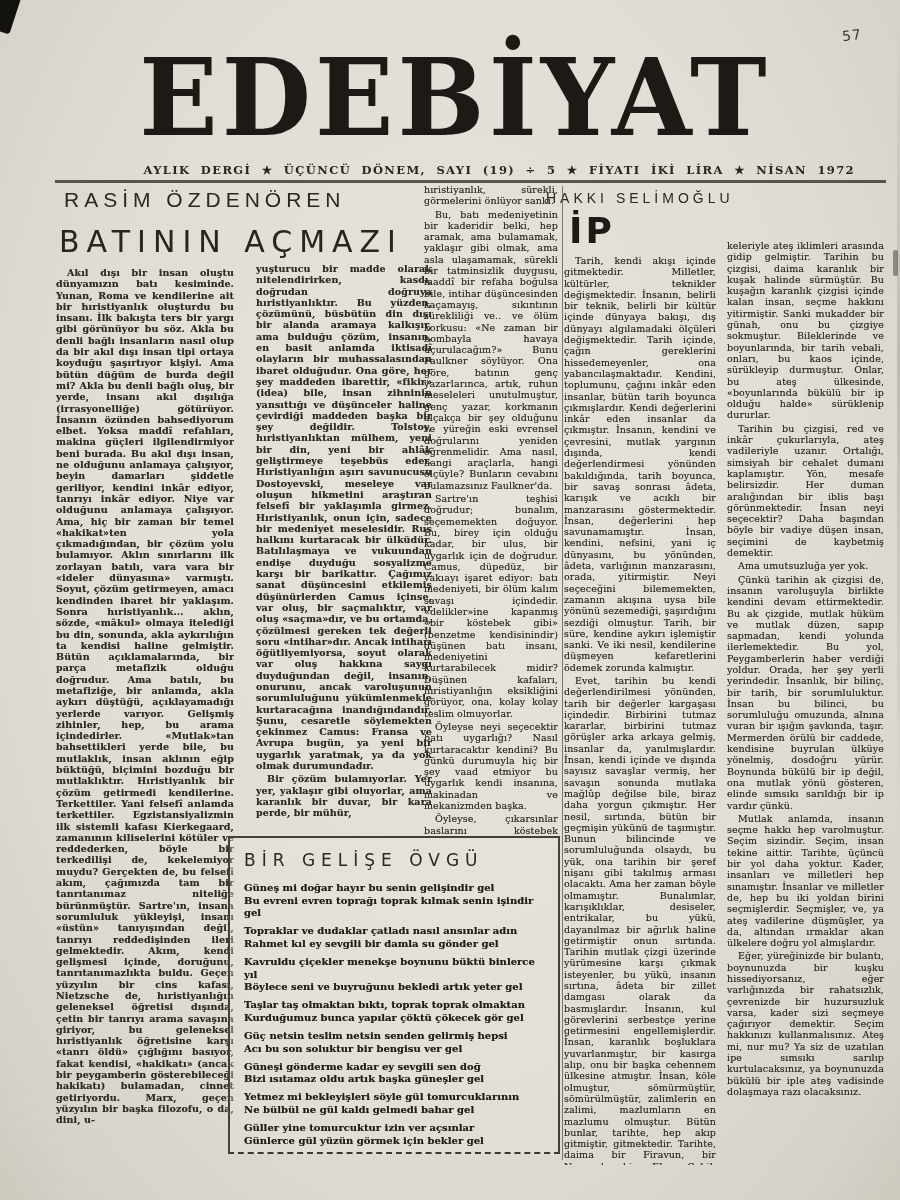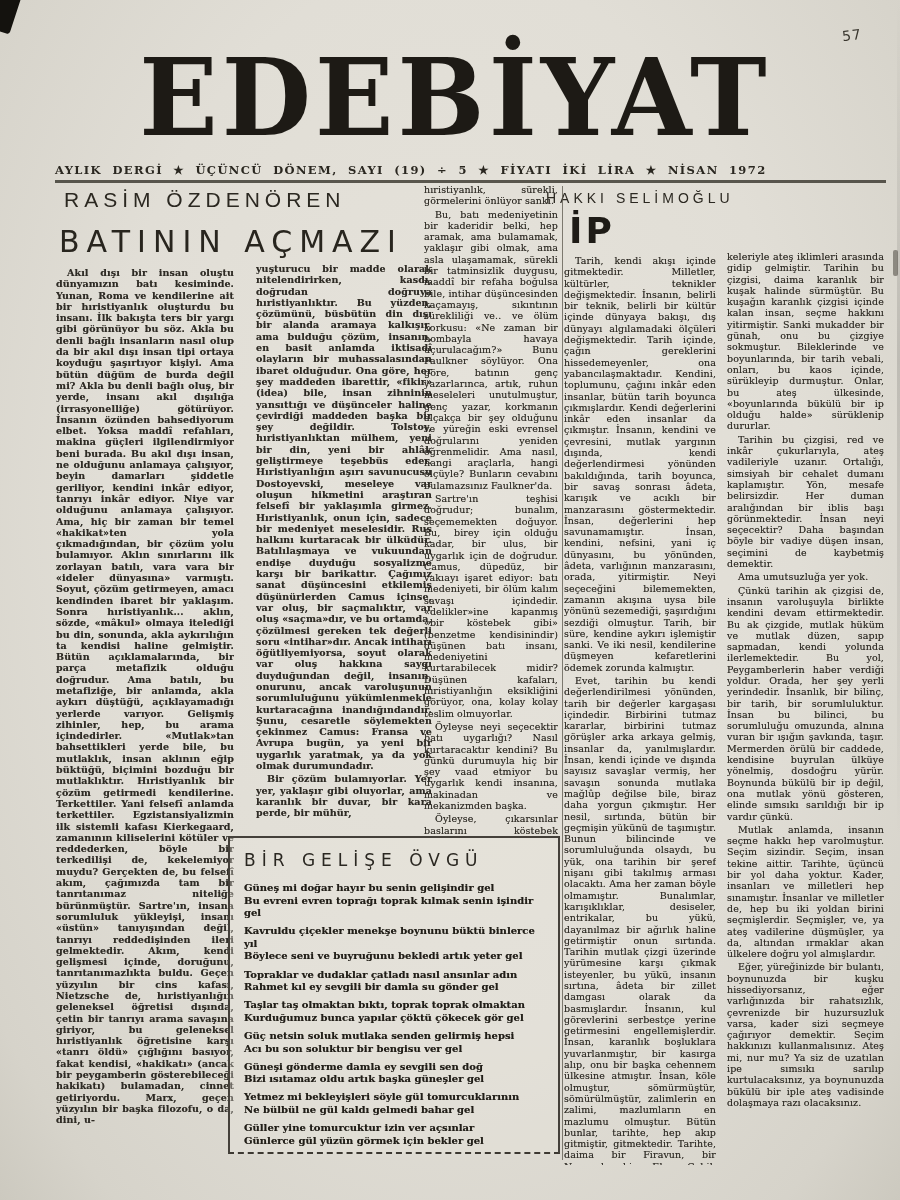--- a/index.html
+++ b/index.html
@@ -4,21 +4,21 @@
 <style>
   html,body{margin:0;padding:0;background:#b7b4ac;}
   #page{position:relative;width:900px;height:1200px;overflow:hidden;
     background:radial-gradient(ellipse at 50% 42%, #e6e3db 0%, #e1ded6 55%, #d6d3ca 88%, #ccc9bf 100%);
     font-family:"DejaVu Serif", serif;color:#2e2b25;}
   .abs{position:absolute;}
   
   #masthead{left:55px;top:44px;width:800px;text-align:center;
     font-family:"DejaVu Serif",serif;font-weight:700;font-size:103px;line-height:1.05;
     letter-spacing:4px;color:#1d1a15;transform:scaleY(1.04);}
-  #issueline{left:55px;top:163px;width:800px;text-align:left;
+  #issueline{left:55px;top:163px;width:800px;text-align:right;
     font-family:"DejaVu Serif",serif;font-weight:700;font-size:11.5px;letter-spacing:1.4px;
     word-spacing:5px;color:#2a2720;}
   #headrule{left:55px;top:180px;width:831px;height:3px;background:#36332b;opacity:.8;}
   #pagenum{left:842px;top:27px;font-family:"DejaVu Sans",sans-serif;font-size:14px;
     color:#3a372f;transform:rotate(-7deg);letter-spacing:1px;}
   
   .author-h{font-family:Liberation Sans, sans-serif;font-weight:400;
     color:#2b2821;}
   #author-left{left:64px;top:188px;font-size:21px;letter-spacing:5px;}
   #title-left{left:59px;top:224px;font-size:30px;letter-spacing:7px;font-family:"DejaVu Sans",sans-serif;color:#28251e;}
@@ -27,21 +27,21 @@
     font-family:"DejaVu Sans",sans-serif;font-weight:800;color:#1e1b16;}
   
   .col{overflow:hidden;text-align:justify;hyphens:auto;-webkit-hyphens:auto;}
   .col p{margin:0 0 2px 0;font-size:9.5px;line-height:11.3px;letter-spacing:.1px;
     text-indent:11px;text-shadow:0 0 .5px rgba(46,42,34,.55);}
   .col p.cont{text-indent:0;}
   #col1{left:56px;top:267px;width:178px;height:896px;font-weight:bold;}
   #col2{left:256px;top:263px;width:176px;height:566px;font-weight:bold;}
   #col3{left:424px;top:184px;width:134px;height:650px;}
   #col4{left:564px;top:255px;width:152px;height:910px;}
-  #col5{left:727px;top:251px;width:157px;height:910px;}
+  #col5{left:727px;top:240px;width:157px;height:910px;}
   
   #vrule{left:562px;top:186px;width:1px;height:974px;background:#59554b;opacity:.75;}
   
   #poembox{left:228px;top:836px;width:332px;height:318px;border:2px solid #44403a;
     border-bottom:2px dashed #3c3831;box-sizing:border-box;padding:10px 12px 6px 14px;overflow:hidden;
     background:rgba(232,229,221,.35);}
   #poemtitle{text-align:left;font-family:"DejaVu Sans",sans-serif;font-size:17px;
     letter-spacing:6px;color:#2a2721;margin:2px 0 12px 0;}
   .couplet{font-weight:700;font-size:10px;line-height:12.6px;white-space:pre-line;
     margin:0 0 5.5px 0;color:#211e18;text-shadow:0 0 .5px rgba(33,30,24,.6);}
@@ -101,29 +101,29 @@
     <p>Ama umutsuzluğa yer yok.</p>
     <p>Çünkü tarihin ak çizgisi de, insanın varoluşuyla birlikte kendini devam ettirmektedir. Bu ak çizgide, mutlak hüküm ve mutlak düzen, sapıp sapmadan, kendi yolunda ilerlemektedir. Bu yol, Peygamberlerin haber verdiği yoldur. Orada, her şey yerli yerindedir. İnsanlık, bir bilinç, bir tarih, bir sorumluluktur. İnsan bu bilinci, bu sorumluluğu omuzunda, alnına vuran bir ışığın şavkında, taşır. Mermerden örülü bir caddede, kendisine buyrulan ülküye yönelmiş, dosdoğru yürür. Boynunda bükülü bir ip değil, ona mutlak yönü gösteren, elinde sımsıkı sarıldığı bir ip vardır çünkü.</p>
     <p>Mutlak anlamda, insanın seçme hakkı hep varolmuştur. Seçim sizindir. Seçim, insan tekine aittir. Tarihte, üçüncü bir yol daha yoktur. Kader, insanları ve milletleri hep sınamıştır. İnsanlar ve milletler de, hep bu iki yoldan birini seçmişlerdir. Seçmişler, ve, ya ateş vadilerine düşmüşler, ya da, altından ırmaklar akan ülkelere doğru yol almışlardır.</p>
     <p>Eğer, yüreğinizde bir bulantı, boynunuzda bir kuşku hissediyorsanız, eğer varlığınızda bir rahatsızlık, çevrenizde bir huzursuzluk varsa, kader sizi seçmeye çağırıyor demektir. Seçim hakkınızı kullanmalısınız. Ateş mi, nur mu? Ya siz de uzatılan ipe sımsıkı sarılıp kurtulacaksınız, ya boynunuzda bükülü bir iple ateş vadisinde dolaşmaya razı olacaksınız.</p>
   </div>
 
   <div class="abs" id="poembox">
     <div id="poemtitle">BİR GELİŞE ÖVGÜ</div>
     <div class="couplet">Güneş mi doğar hayır bu senin gelişindir gel
 Bu evreni evren toprağı toprak kılmak senin işindir gel</div>
+    <div class="couplet">Topraklar ve dudaklar çatladı nasıl ansınlar adın
+Rahmet kıl ey sevgili bir damla su gönder gel</div>
     <div class="couplet">Kavruldu çiçekler menekşe boynunu büktü binlerce yıl
 Böylece seni ve buyruğunu bekledi artık yeter gel</div>
-    <div class="couplet">Topraklar ve dudaklar çatladı nasıl ansınlar adın
-Rahmet kıl ey sevgili bir damla su gönder gel</div>
     <div class="couplet">Taşlar taş olmaktan bıktı, toprak toprak olmaktan
 Kurduğumuz bunca yapılar çöktü çökecek gör gel</div>
-    <div class="couplet">Güç netsin soluk mutlaka senden gelirmiş hepsi
+    <div class="couplet">Güç netsin teslim netsin senden gelirmiş hepsi
 Acı bu son soluktur bir bengisu ver gel</div>
-    <div class="couplet">Güneşi gönderme damla ey sevgili sen doğ
+    <div class="couplet">Güneşi gönderme kadar ey sevgili sen doğ
 Bizi ısıtamaz oldu artık başka güneşler gel</div>
     <div class="couplet">Yetmez mi bekleyişleri söyle gül tomurcuklarının
 Ne bülbül ne gül kaldı gelmedi bahar gel</div>
     <div class="couplet">Güller yine tomurcuktur izin ver açsınlar
 Günlerce gül yüzün görmek için bekler gel</div>
 
   </div>
 
 </div>
 

